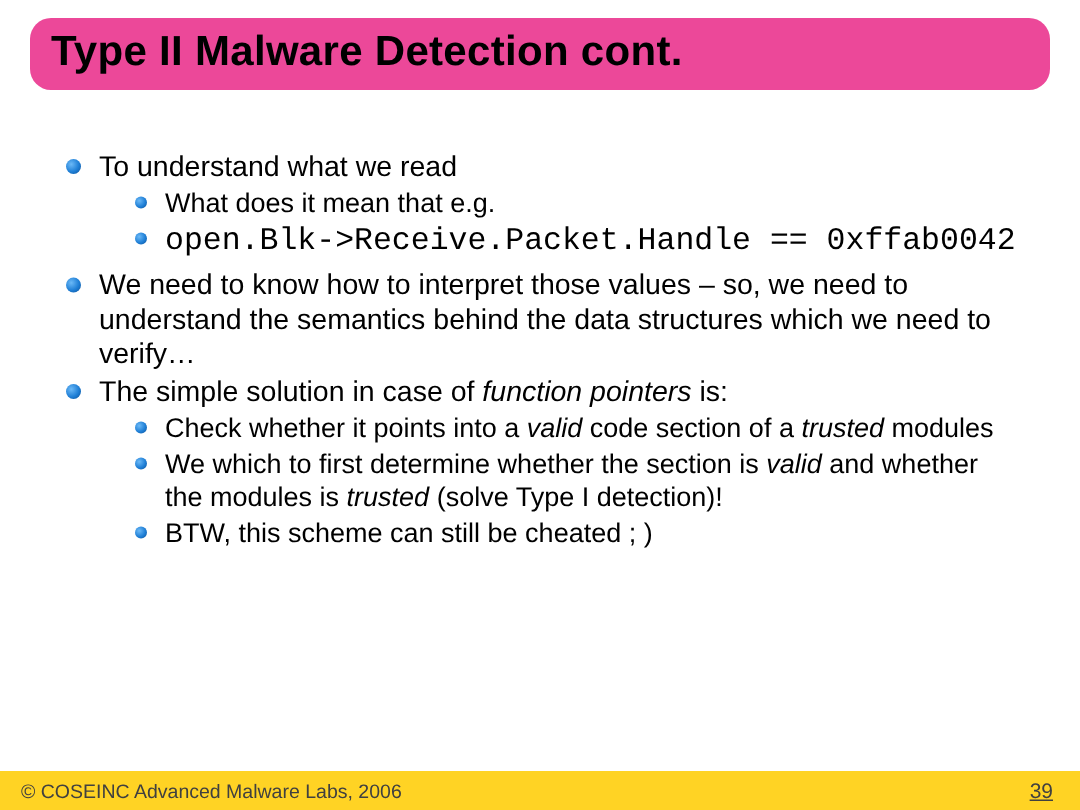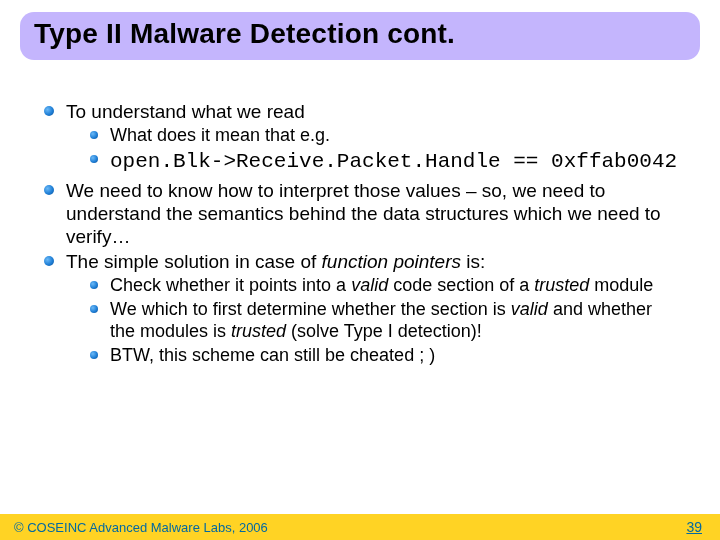--- a/index.html
+++ b/index.html
@@ -5,21 +5,21 @@
   * { margin: 0; padding: 0; box-sizing: border-box; }
   body {
     width: 720px;
     height: 540px;
     background: #ffffff;
     font-family: Arial, Helvetica, sans-serif;
     position: relative;
     overflow: hidden;
   }
   .title-bar {
-    background: #c4b5fd;
+    background: #ec4899;
     border-radius: 14px;
     margin: 12px 20px 0 20px;
     padding: 6px 14px 10px 14px;
   }
   .title-text {
     color: #000000;
     font-weight: 900;
     font-size: 28px;
     letter-spacing: 0.2px;
   }
@@ -55,21 +55,21 @@
   .footer {
     position: absolute;
     left: 0; right: 0; bottom: 0;
     height: 26px;
     background: #ffd324;
     display: flex;
     align-items: center;
     justify-content: space-between;
     padding: 0 18px 0 14px;
     font-size: 13px;
-    color: #0369a1;
+    color: #404040;
   }
   .pagenum { font-size: 14px; text-decoration: underline; }
 </style>
 </head>
 <body>
 
 <div class="title-bar">
   <div class="title-text">Type II Malware Detection cont.</div>
 </div>
 
@@ -86,21 +86,21 @@
         </li>
       </ul>
     </li>
     <li>
       <span>We need to know how to interpret those values – so, we need to understand the semantics behind the data structures which we need to verify…</span>
     </li>
     <li>
       <span><span>The simple solution in case of </span><em class="it">function pointers</em><span> is:</span></span>
       <ul class="sub indent1">
         <li>
-          <span><span>Check whether it points into a </span><em class="it">valid</em><span> code section of a </span><em class="it">trusted</em><span> module</span></span>
+          <span><span>Check whether it points into a </span><em class="it">valid</em><span> code section of a </span><em class="it">trusted</em><span> modules</span></span>
         </li>
         <li>
           <span><span>We which to first determine whether the section is </span><em class="it">valid</em><span> and whether the modules is </span><em class="it">trusted</em><span> (solve Type I detection)!</span></span>
         </li>
         <li>
           <span>BTW, this scheme can still be cheated ; )</span>
         </li>
       </ul>
     </li>
   </ul>

